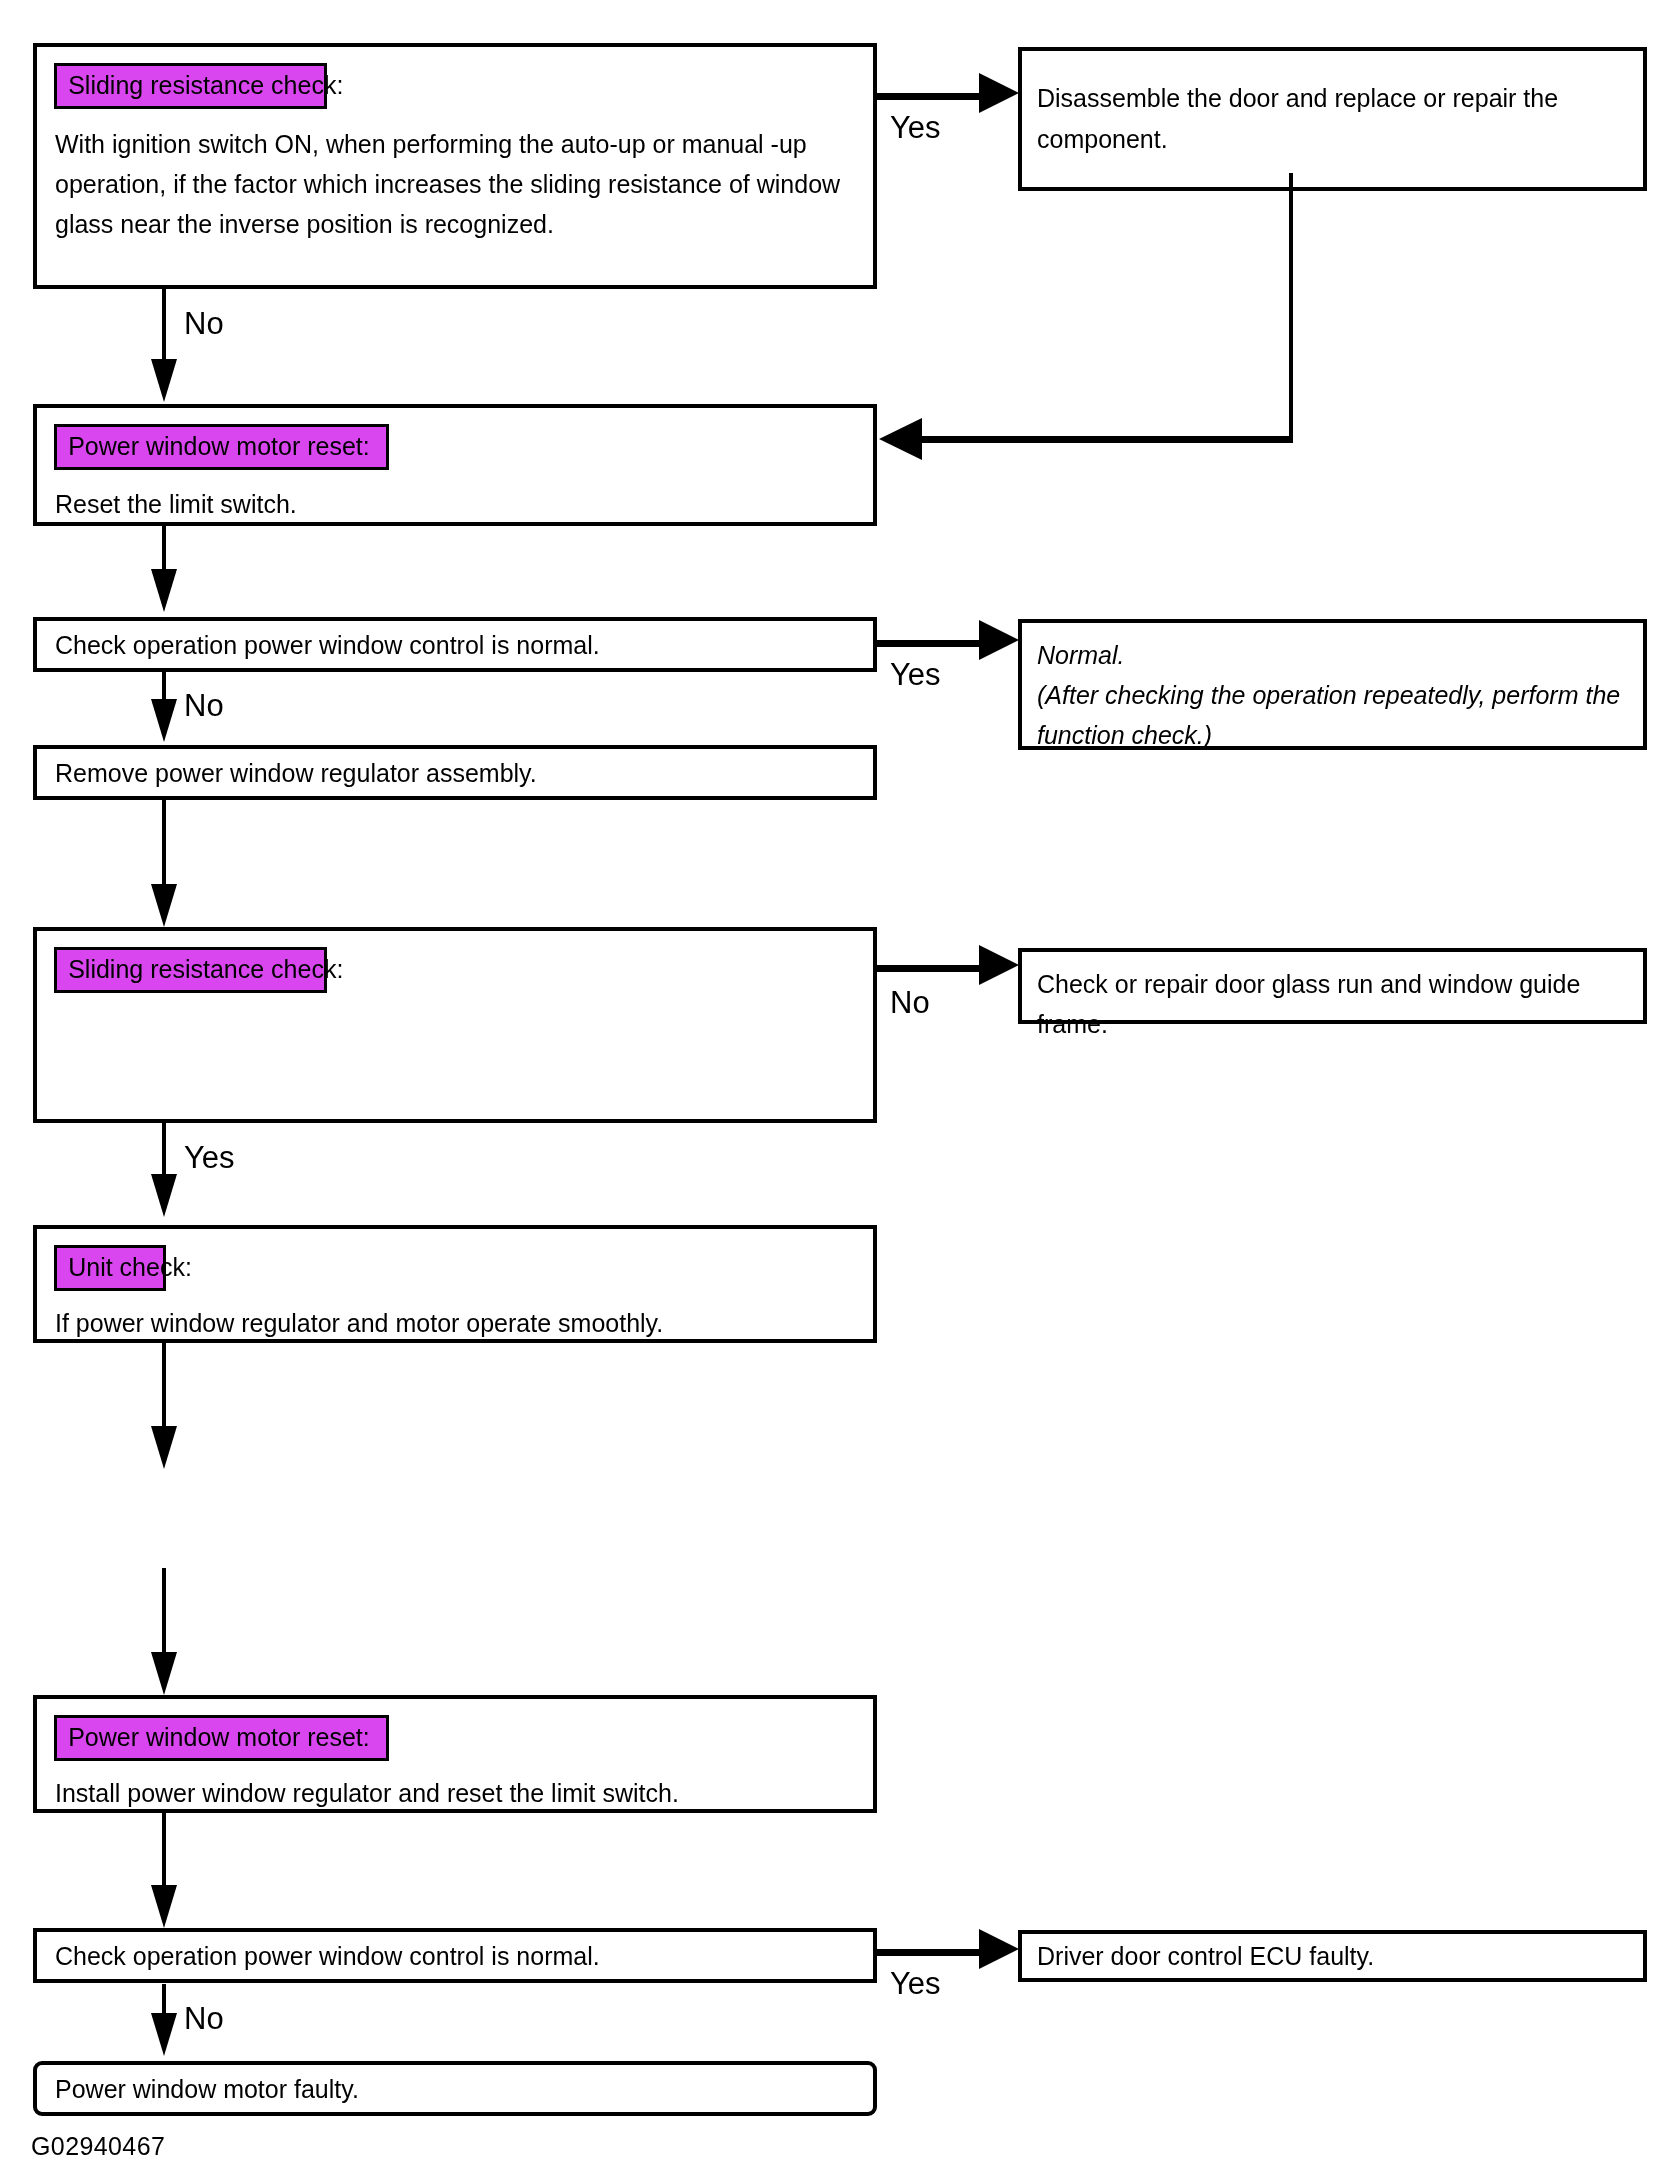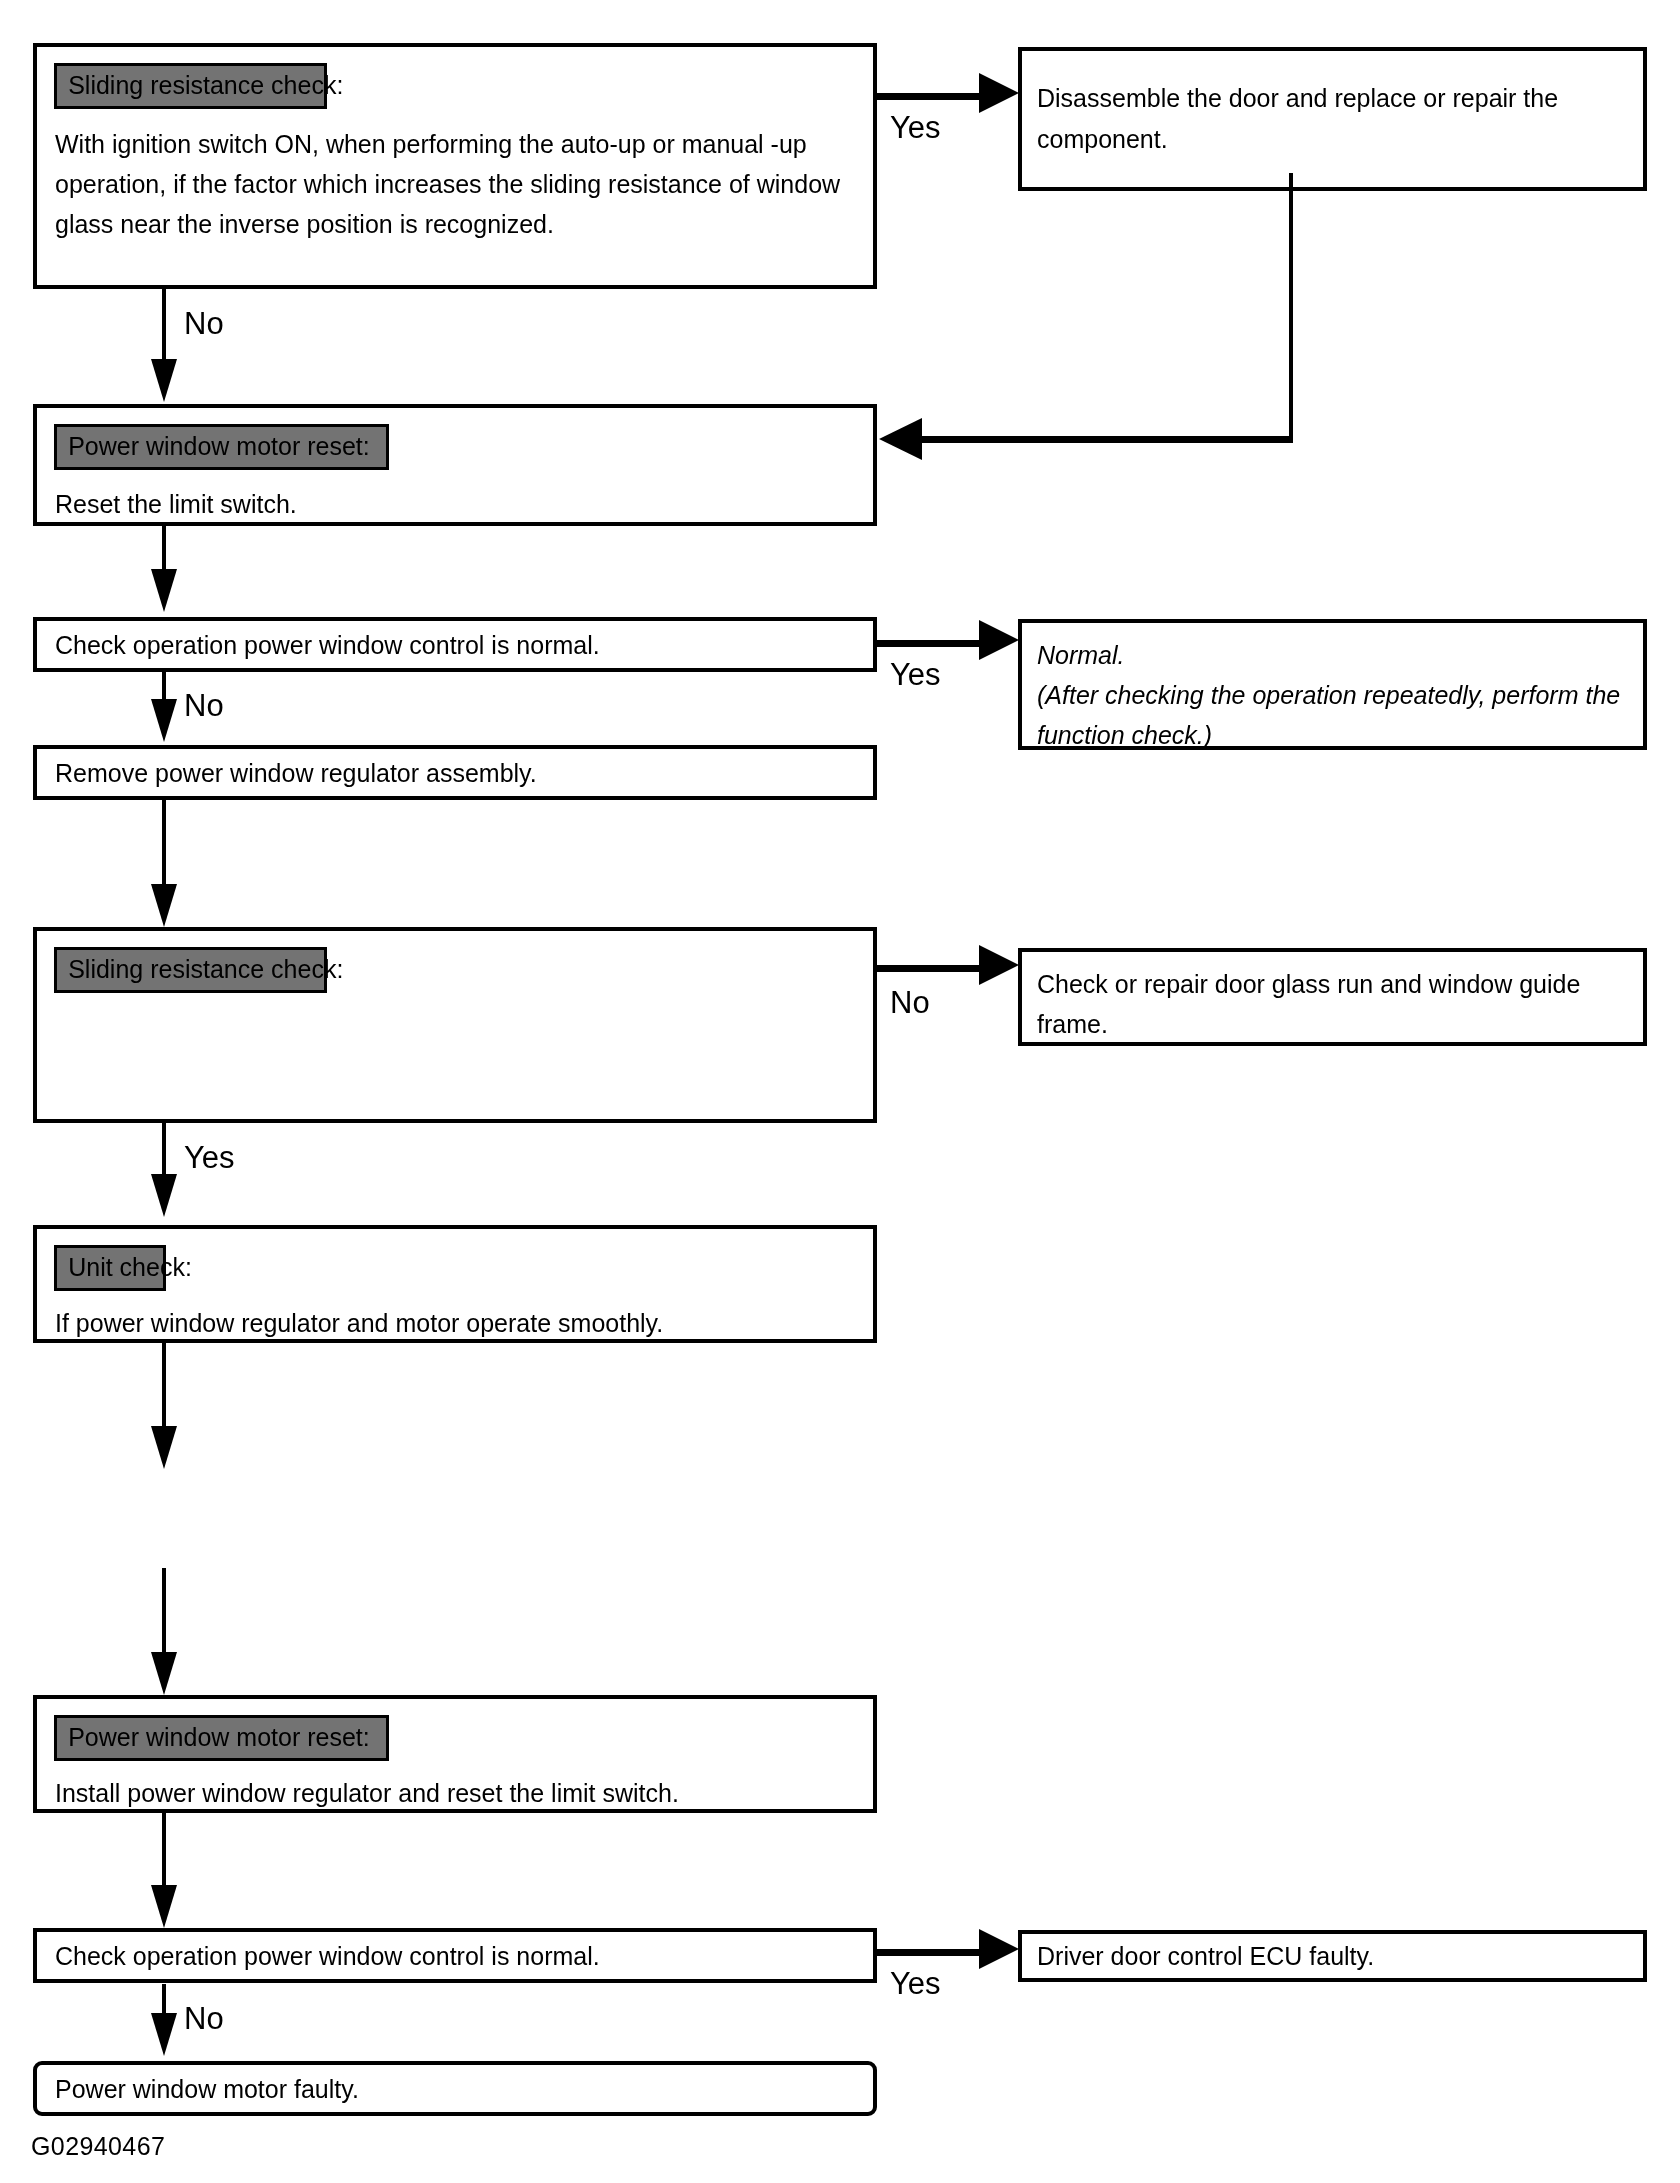--- a/index.html
+++ b/index.html
@@ -38,21 +38,21 @@
   .node-body.mid {
     top: 50%;
     transform: translateY(-50%);
     bottom: auto;
   }
   
   .chip {
     position: absolute;
     box-sizing: border-box;
     border: 3.3px solid #000;
-    background: #737373;
+    background: #d946ef;
     font-size: 25px;
     line-height: 1;
     display: flex;
     align-items: center;
     padding: 0 11.6px;
     white-space: nowrap;
   }
   .chip-sub {
     position: absolute;
     font-size: 25px;
@@ -171,21 +171,21 @@
     <div class="node-body mid" style="left:18px; right:11.6px; line-height:28px;">Remove power window regulator assembly.</div>
   </div>
 
   <div class="vline" style="left:162px; top:800px; height:91px;"></div>
   <div class="arrow-down" style="left:151px; top:884px;"></div>
 
   <div class="node" style="left:33px; top:927px; width:844px; height:196px;">
     <div class="chip" style="left:16.6px; top:15.7px; width:273px; height:46px;">Sliding  resistance check:</div>
   </div>
 
-  <div class="node" style="left:1018px; top:948px; width:629px; height:98px;">
+  <div class="node" style="left:1018px; top:948px; width:629px; height:76px;">
     <div class="chip-sub" style="left:15px; top:11.6px; right:11.6px;">Check or repair door glass run and window guide
 frame.</div>
   </div>
 
   <div class="hline" style="left:877px; top:965px; width:106px;"></div>
   <div class="arrow-right" style="left:979px; top:945px;"></div>
   <div class="edge-label" style="left:890px; top:987px;">No</div>
 
   <div class="vline" style="left:162px; top:1123px; height:56px;"></div>
   <div class="arrow-down" style="left:151px; top:1174px;"></div>

